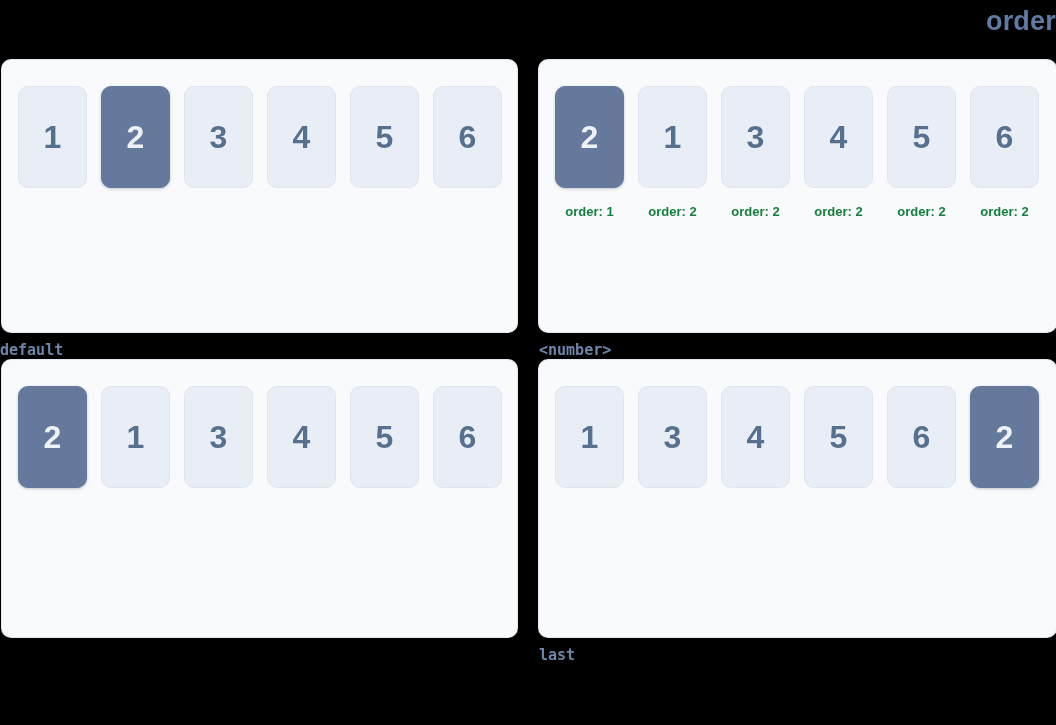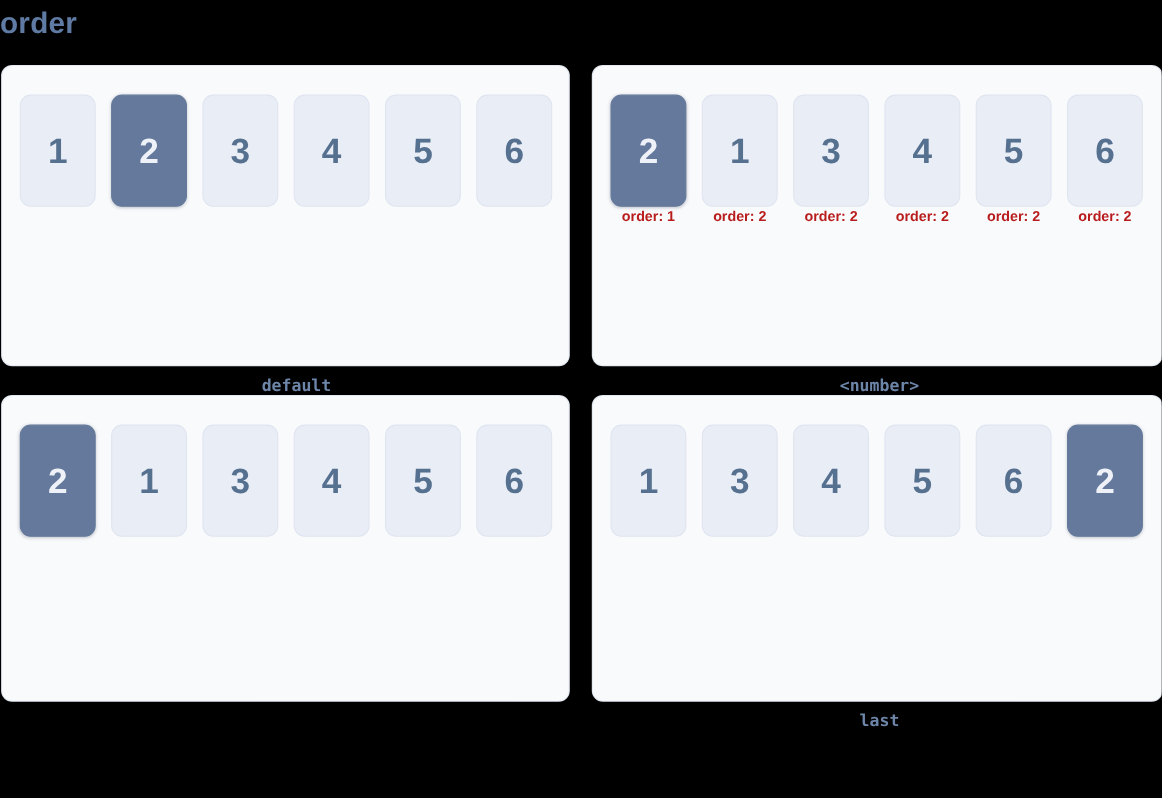--- a/index.html
+++ b/index.html
@@ -15,21 +15,21 @@
     font-family: "Liberation Sans", sans-serif;
     position: relative;
   }
 
   
   .page-title {
     position: absolute;
     top: 5px;
     left: 0;
     width: 1056px;
-    text-align: left;
+    text-align: right;
     font-size: 27px;
     font-weight: 700;
     color: #5f7ba3;
     letter-spacing: 0.2px;
     line-height: 32px;
   }
 
   
   .panels {
     position: absolute;
@@ -95,38 +95,37 @@
   }
 
   .item.highlight {
     background: #64799b;
     border-color: #64799b;
     color: #eef2f8;
     box-shadow: 0 1px 3px rgba(25,40,65,0.25);
   }
 
   .item-order {
-    margin-top: 1px;
+    margin-top: 16px;
     font-size: 13px;
     font-weight: 600;
-    color: #b91c1c;
+    color: #15803d;
     white-space: nowrap;
     line-height: 16px;
   }
 
   .panel-label {
     margin-top: 8px;
     margin-left: -2px;
     font-family: "DejaVu Sans Mono", "Liberation Mono", monospace;
     font-size: 15px;
     font-weight: 700;
     color: #6d85a8;
     line-height: 20px;
     white-space: nowrap;
-    text-align: center;
   }
 
   .panel-cell.col-right .panel-label { margin-left: 0; }
 </style>
 </head>
 <body>
 
 <div class="page-title">order</div>
 
 <div class="panels">

